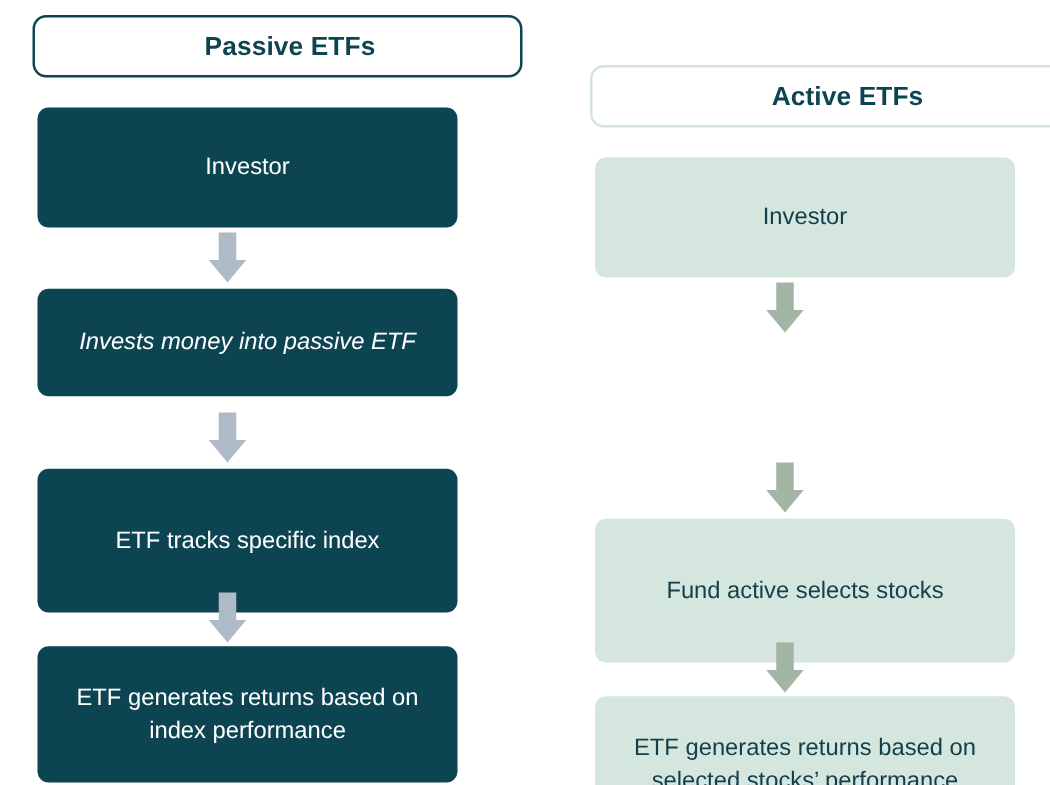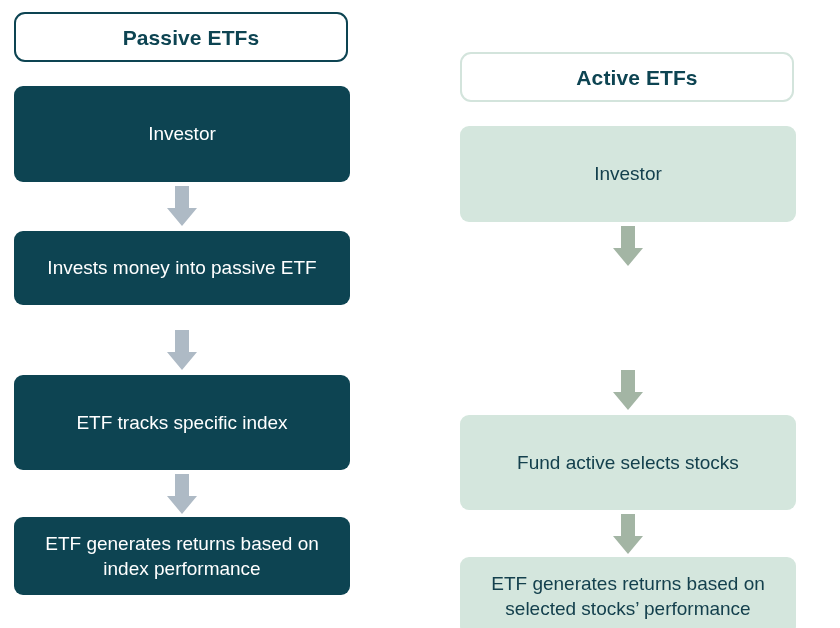--- a/index.html
+++ b/index.html
@@ -29,22 +29,22 @@
     width: 336px;
     height: 628px;
   }
   .column.left  { left: 14px;  }
   .column.right { left: 460px; margin-top: 40px; }
 
   
   .col-header {
     position: absolute;
     top: 12px;
-    left: 0;
-    width: 334px;
+    left: 12px;
+    width: 392px;
     height: 50px;
     box-sizing: border-box;
     border-radius: 11px;
     background: #ffffff;
     display: flex;
     align-items: center;
     justify-content: center;
     padding-left: 20px;
   }
   .col-header .col-title {
@@ -54,21 +54,21 @@
     line-height: 1;
   }
   .left  .col-header { border: 2px solid #0d4452; }
   .right .col-header { border: 2px solid #d3e4dc; }
   .left  .col-title  { color: #0d4452; }
   .right .col-title  { color: #0d4452; }
 
   
   .node {
     position: absolute;
-    left: 0;
+    left: 16px;
     width: 336px;
     box-sizing: border-box;
     border-radius: 9px;
     display: flex;
     align-items: center;
     justify-content: center;
     text-align: center;
     padding: 4px 10px;
   }
   .node .node-label {
@@ -77,23 +77,23 @@
     font-weight: normal;
     display: block;
     white-space: pre-line;
   }
   .left  .node { background: #0d4452; }
   .right .node { background: #d4e6dd; }
   .left  .node .node-label { color: #ffffff; }
   .right .node .node-label { color: #14404d; }
 
   .node.row1 { top: 86px;  height: 96px; }
-  .node.row2 { top: 231px; height: 74px; }
-  .node.row3 { top: 375px; height: 95px; }
-  .node.row4 { top: 517px; height: 78px; }
+  .node.row2 { top: 231px; height: 86px; font-style: italic; }
+  .node.row3 { top: 375px; height: 115px; }
+  .node.row4 { top: 517px; height: 109px; }
 
   
   .arrow {
     position: absolute;
     left: 50%;
     transform: translateX(-50%);
     width: 44px;
     height: 44px;
   }
   .arrow svg { display: block; width: 44px; height: 44px; }

